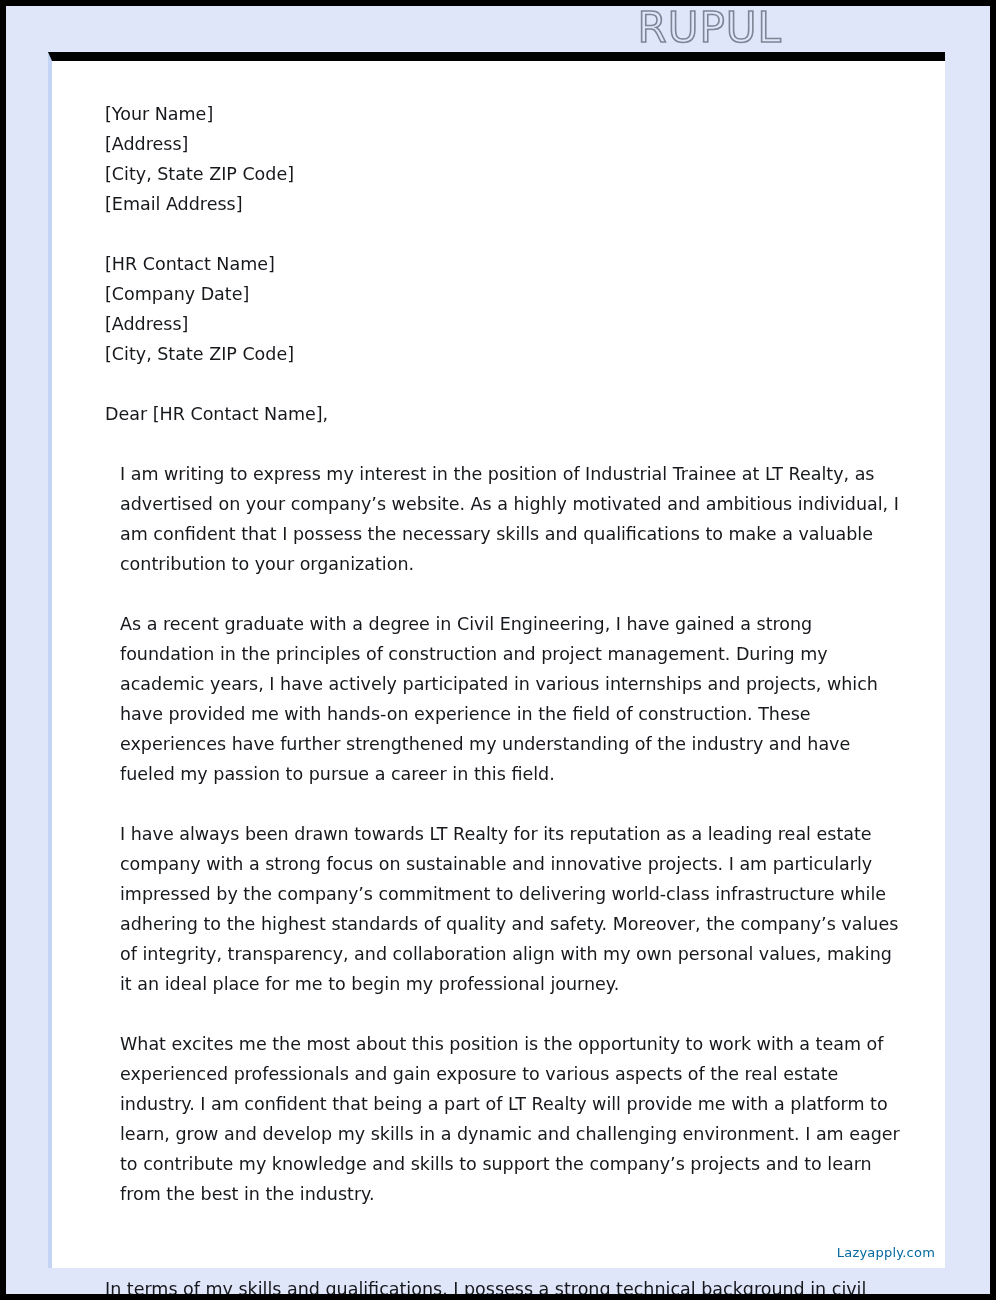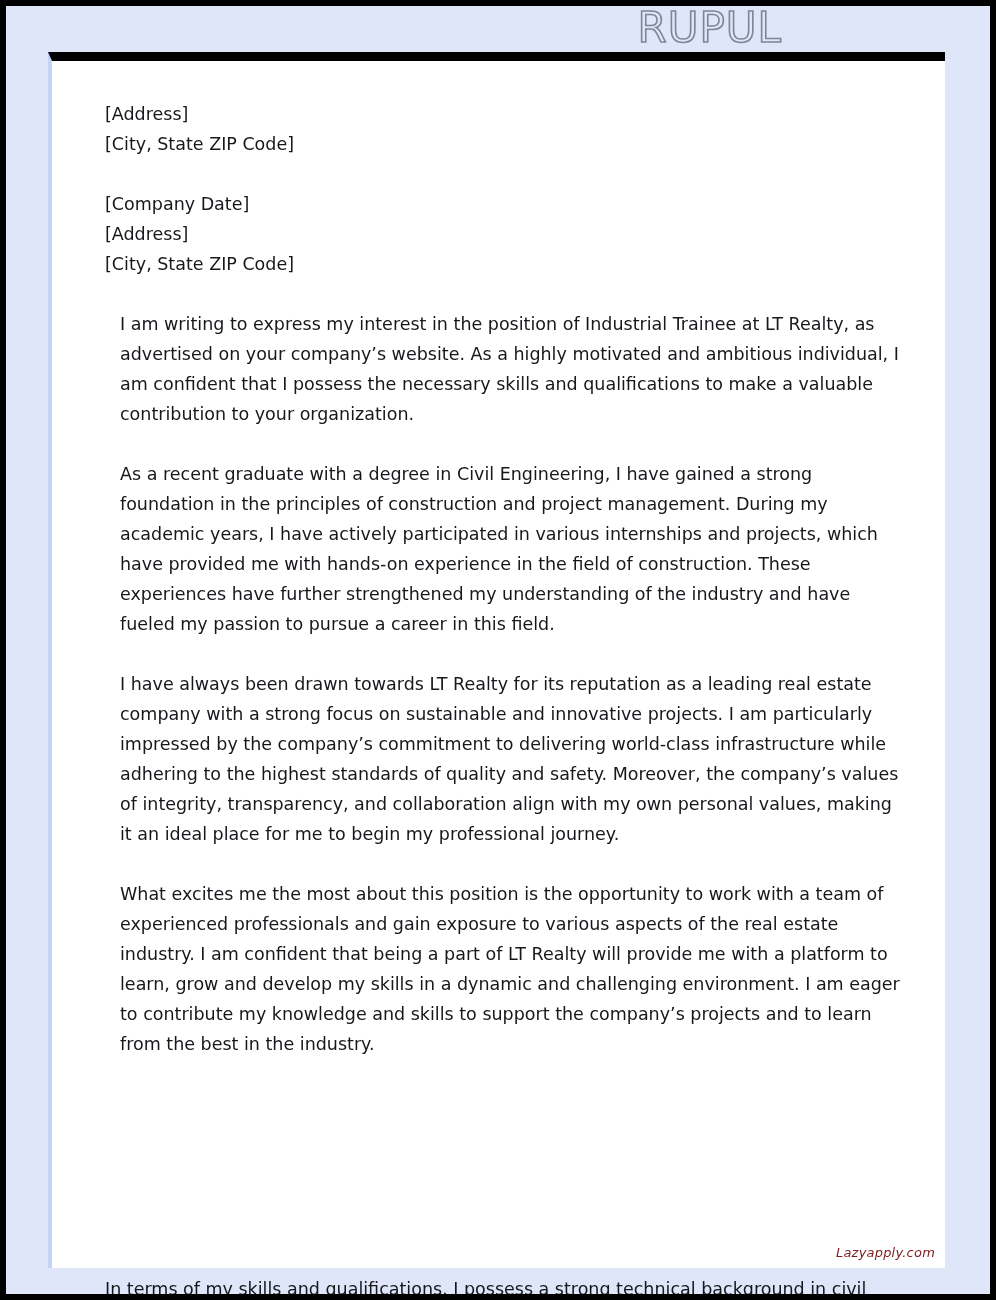--- a/index.html
+++ b/index.html
@@ -82,23 +82,22 @@
   .para {
     margin: 0 0 30px 15px;
     text-align: left;
   }
   .watermark {
     position: absolute;
     right: 10px;
     bottom: 8px;
     font-family: "DejaVu Sans", sans-serif;
     font-size: 13px;
-    color: #7f1d1d;
+    color: #0369a1;
     letter-spacing: 0.2px;
-    font-style: italic;
   }
   
   .overflow-line {
     position: absolute;
     left: 99px;
     top: 1268px;
     width: 860px;
     font-family: "DejaVu Sans", sans-serif;
     font-size: 17.5px;
     line-height: 30px;
@@ -114,30 +113,34 @@
   <div class="logo-bar">
     <div class="logo">RUPUL</div>
   </div>
 
   <div class="page">
     <div class="page-inner">
 
       <div class="doc-body">
 
         <div class="block">
+          <div class="addr-line">[Your Name]</div>
           <div class="addr-line">[Address]</div>
           <div class="addr-line">[City, State ZIP Code]</div>
+          <div class="addr-line">[Email Address]</div>
         </div>
 
         <div class="block">
+          <div class="addr-line">[HR Contact Name]</div>
           <div class="addr-line">[Company Date]</div>
           <div class="addr-line">[Address]</div>
           <div class="addr-line">[City, State ZIP Code]</div>
         </div>
 
+        <div class="block">Dear [HR Contact Name],</div>
 
         <p class="para">I am writing to express my interest in the position of Industrial Trainee at LT Realty, as advertised on your company’s website. As a highly motivated and ambitious individual, I am confident that I possess the necessary skills and qualifications to make a valuable contribution to your organization.</p>
         <p class="para">As a recent graduate with a degree in Civil Engineering, I have gained a strong foundation in the principles of construction and project management. During my academic years, I have actively participated in various internships and projects, which have provided me with hands-on experience in the field of construction. These experiences have further strengthened my understanding of the industry and have fueled my passion to pursue a career in this field.</p>
         <p class="para">I have always been drawn towards LT Realty for its reputation as a leading real estate company with a strong focus on sustainable and innovative projects. I am particularly impressed by the company’s commitment to delivering world-class infrastructure while adhering to the highest standards of quality and safety. Moreover, the company’s values of integrity, transparency, and collaboration align with my own personal values, making it an ideal place for me to begin my professional journey.</p>
         <p class="para">What excites me the most about this position is the opportunity to work with a team of experienced professionals and gain exposure to various aspects of the real estate industry. I am confident that being a part of LT Realty will provide me with a platform to learn, grow and develop my skills in a dynamic and challenging environment. I am eager to contribute my knowledge and skills to support the company’s projects and to learn from the best in the industry.</p>
 
       </div>
 
       <div class="watermark">Lazyapply.com</div>
     </div>

